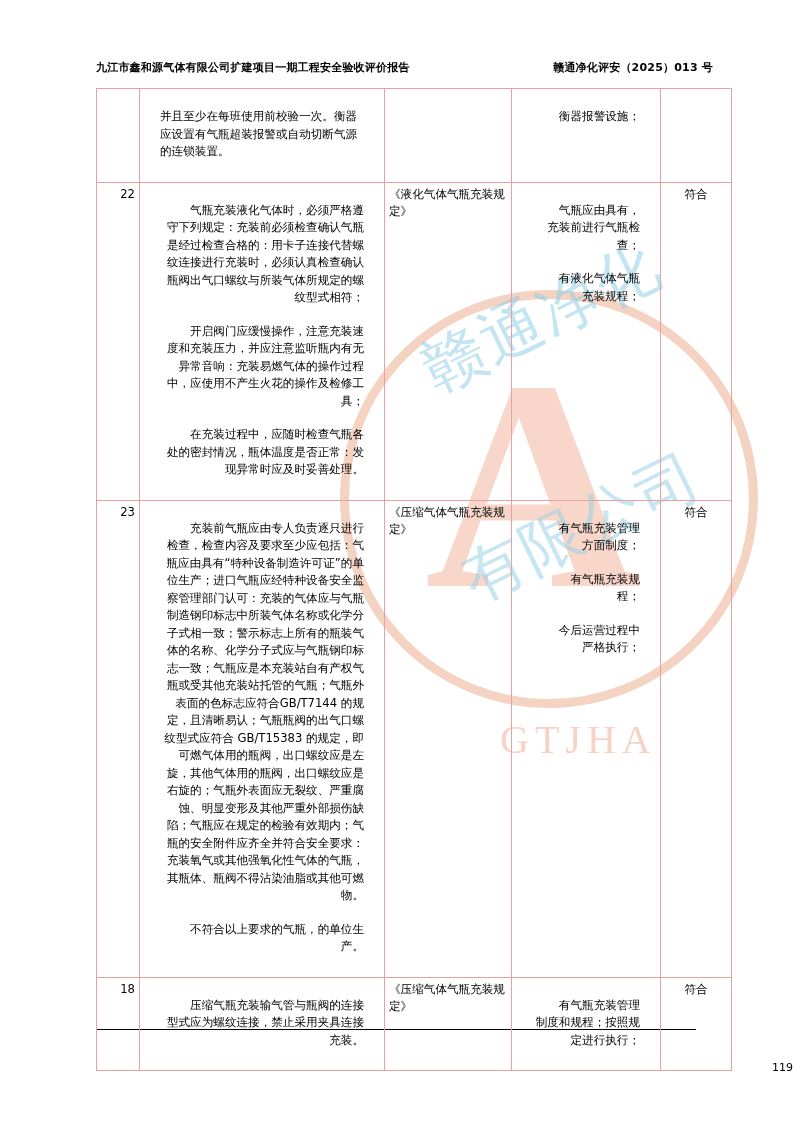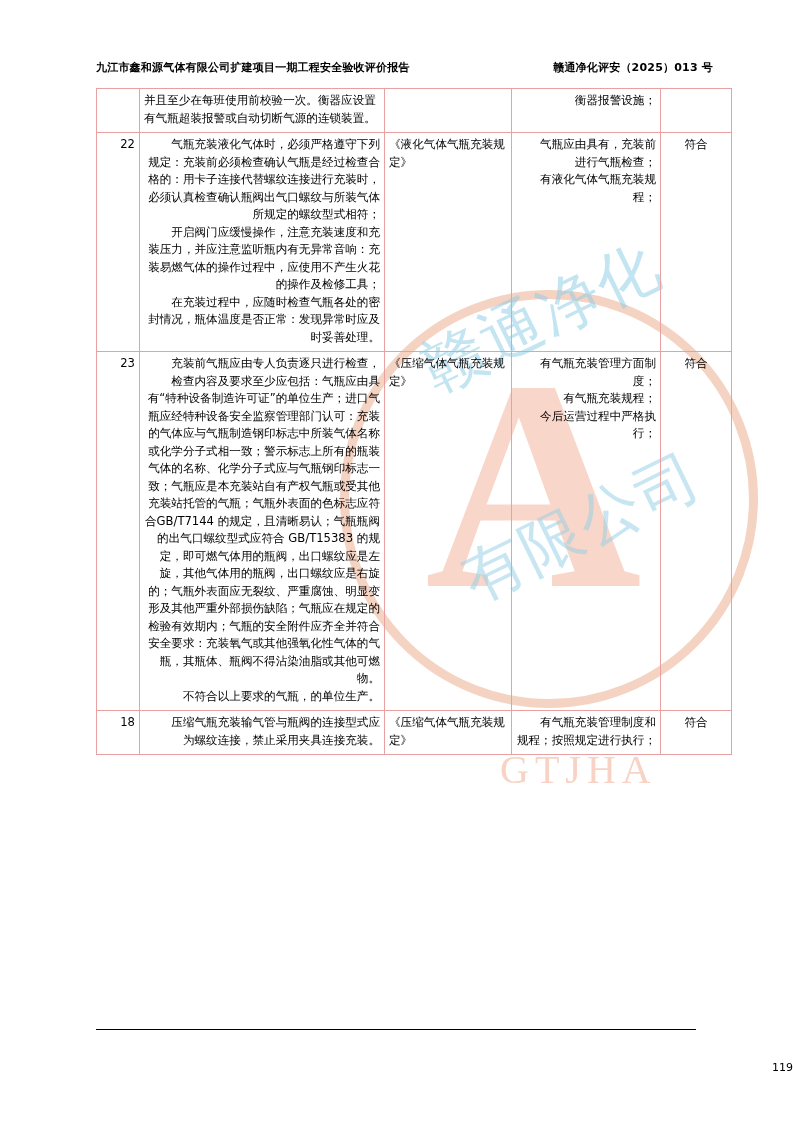--- a/index.html
+++ b/index.html
@@ -90,21 +90,21 @@
     line-height: 74px;
     color: #7fc6e0;
     opacity: 0.5;
     transform: rotate(-26deg);
     transform-origin: left top;
     letter-spacing: 2px;
   }
   .wm-sub {
     position: absolute;
     left: 170px;
-    top: 496px;
+    top: 466px;
     font-size: 40px;
     color: #f0a98c;
     opacity: 0.6;
     letter-spacing: 6px;
     font-family: "Liberation Serif", serif;
   }
 
   
   .table-wrap {
     position: absolute;
@@ -127,21 +127,21 @@
     line-height: 17.5px;
     font-family: "DejaVu Sans", sans-serif;
   }
   .c-no { width: 34px; text-align: right; padding-left: 6px; }
   .c-item { width: 236px; }
   .c-basis { width: 118px; }
   .c-result { width: 140px; }
   .c-conf { width: 62px; text-align: center; vertical-align: middle; border-radius: 7px; }
 
   .indent { text-indent: 2em; display: block; text-align: right; }
-  .cell-p { margin: 0; }
+  .cell-p { margin: 16px; }
   .basis-inner { display: block; }
   .result-cell .indent { text-indent: 2em; }
   .mid { vertical-align: middle; }
   .vcenter-basis { vertical-align: middle; }
 
   
   .footer {
     position: absolute;
     left: 0;
     right: 0;

